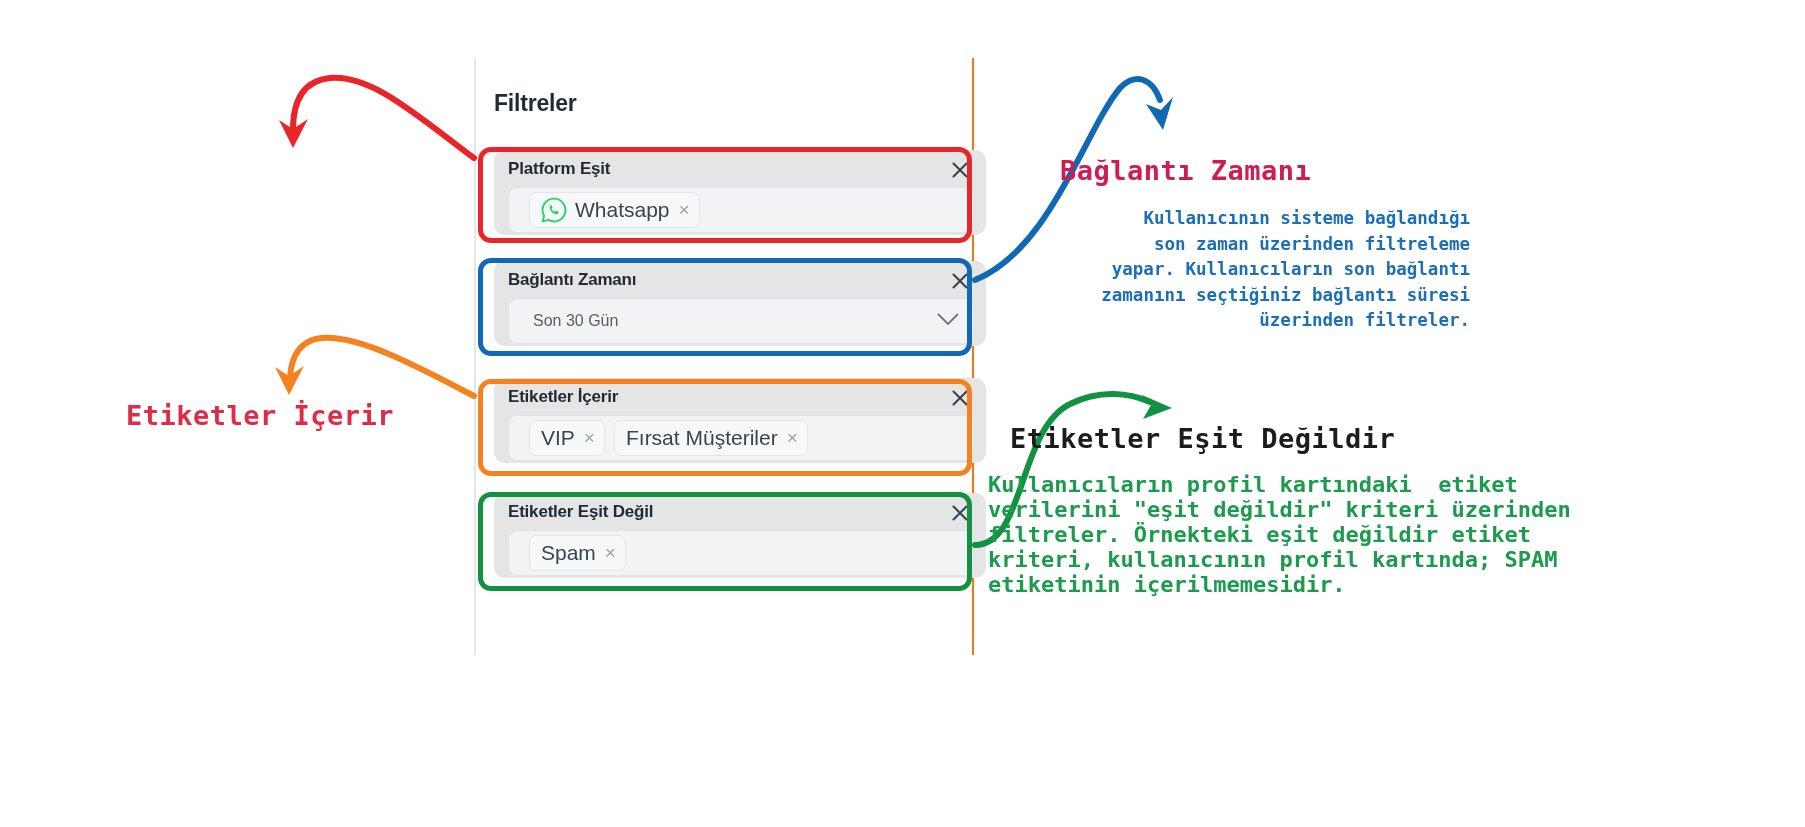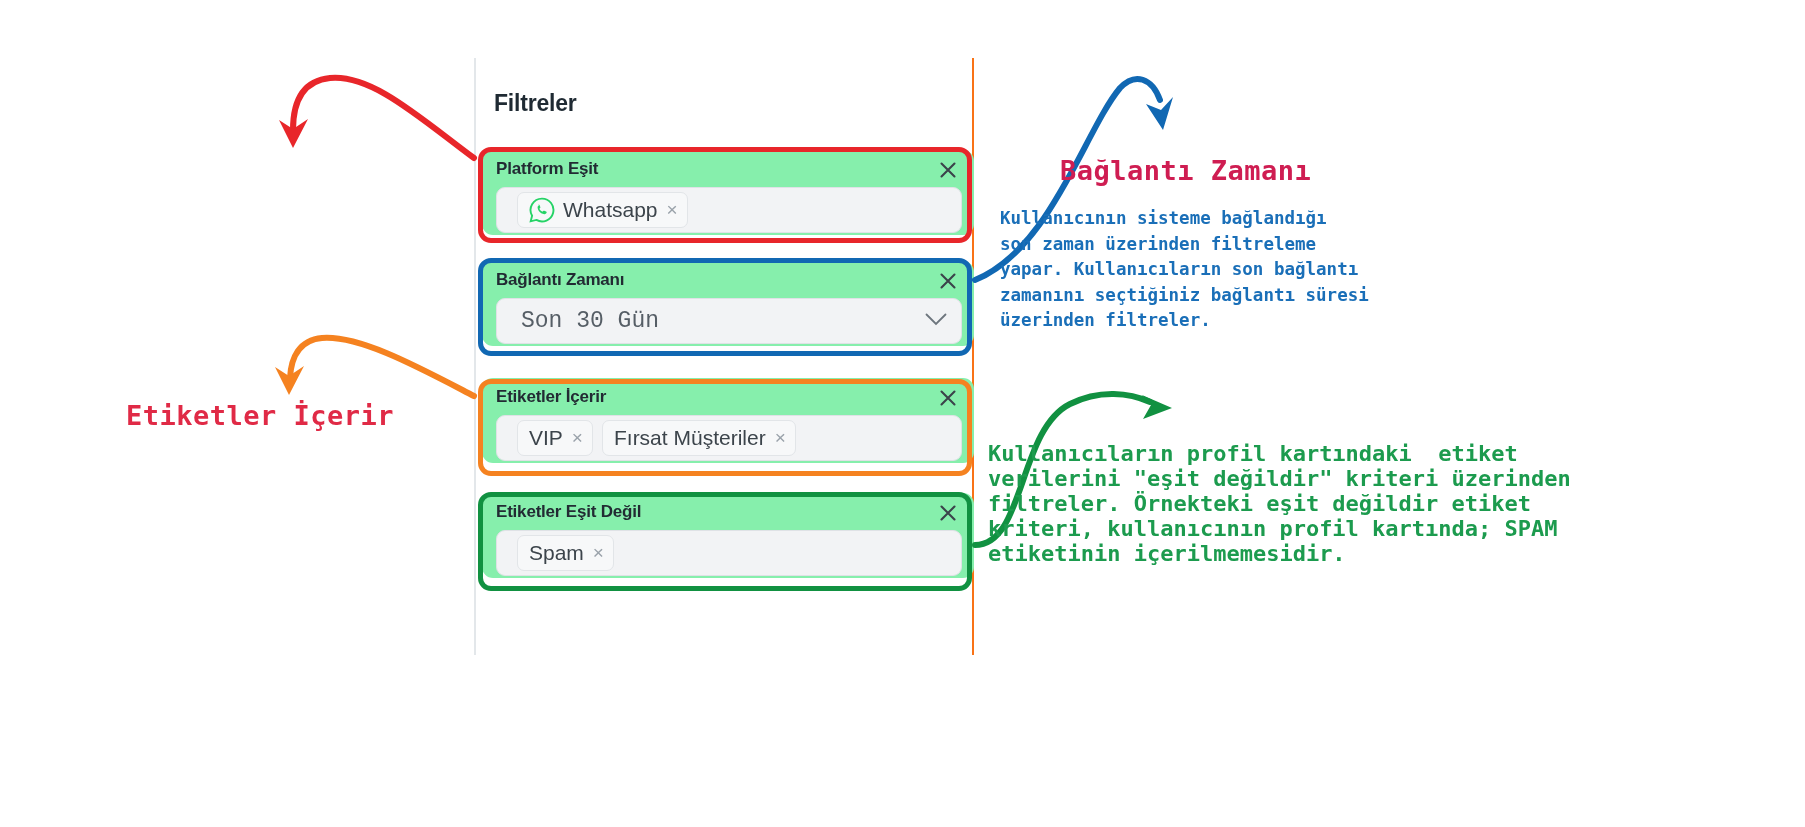--- a/index.html
+++ b/index.html
@@ -25,22 +25,22 @@
     background:#fff;
     z-index:2;
   }
   .panel-title {
     position:absolute; left:18px; top:32px;
     font-size:23px; font-weight:bold; color:#1f2a33;
     letter-spacing:-0.2px;
   }
 
   .filter-card {
-    position:absolute; left:6px; width:492px;
-    background:#86efac;
+    position:absolute; left:18px; width:492px;
+    background:#e5e5e5;
     border-radius:11px;
     z-index:3;
   }
   .filter-card .card-inner { position:relative; width:100%; height:100%; padding:9px 12px 10px 14px;}
   .card-label {
     font-size:17px; font-weight:bold; color:#222b33; letter-spacing:-0.2px;
     line-height:20px;
   }
   .card-close {
     position:absolute; right:16px; top:10px;
@@ -71,21 +71,21 @@
     height:36px;
     padding:0 9px 0 11px;
     font-size:21px;
     color:#3c444b;
     white-space:nowrap;
   }
   .chip .chip-x { color:#9aa2aa; font-size:19px; margin-left:1px; }
   .chip .wa { width:26px; height:26px; flex:0 0 26px; }
 
   .select-text {
-    font-size:23px; color:#565e66; padding-left:4px;font-family:Liberation Mono, monospace;
+    font-size:16px; color:#565e66; padding-left:4px;
   }
   .caret {
     position:absolute; right:14px; top:50%; transform:translateY(-50%);
     color:#6d757d;
   }
 
   
   .ring {
     position:absolute;
     border-radius:13px;
@@ -224,32 +224,33 @@
 
     <g>
       <path d="M975,545 C1025,545 1018,430 1070,404 C1100,389 1130,393 1150,402" stroke="#119141" stroke-width="6" fill="none" stroke-linecap="round"></path>
       <path d="M1172,408 L1142,395 L1151,405 L1143,419 Z" fill="#119141"></path>
     </g>
   </svg>
 
 
   <div class="anno" style="left:1000px; top:155px; width:470px;">
     <div class="anno-title" style="color:#cf1d52; text-align:left; padding-left:60px;">Bağlantı Zamanı</div>
-    <div class="anno-body" style="color:#1a6fb8; margin-top:20px;">Kullanıcının sisteme bağlandığı
+    <div class="anno-body" style="color:#1a6fb8; margin-top:20px;text-align:right;">Kullanıcının sisteme bağlandığı
 son zaman üzerinden filtreleme
 yapar. Kullanıcıların son bağlantı
 zamanını seçtiğiniz bağlantı süresi
 üzerinden filtreler.</div>
   </div>
 
   <div class="anno" style="left:40px; top:400px; width:440px;">
     <div class="anno-title center" style="color:#e02a46;">Etiketler İçerir</div>
   </div>
 
   <div class="anno" style="left:988px; top:423px; width:560px;">
+    <div class="anno-title" style="color:#1c1c1c; text-align:left; padding-left:22px;">Etiketler Eşit Değildir</div>
     <div class="anno-body" style="color:#1c9b4e; margin-top:18px; font-size:22px; line-height:25px;">Kullanıcıların profil kartındaki  etiket
 verilerini "eşit değildir" kriteri üzerinden
 filtreler. Örnekteki eşit değildir etiket
 kriteri, kullanıcının profil kartında; SPAM
 etiketinin içerilmemesidir.</div>
   </div>
 
 </div>
 
 </body></html>

